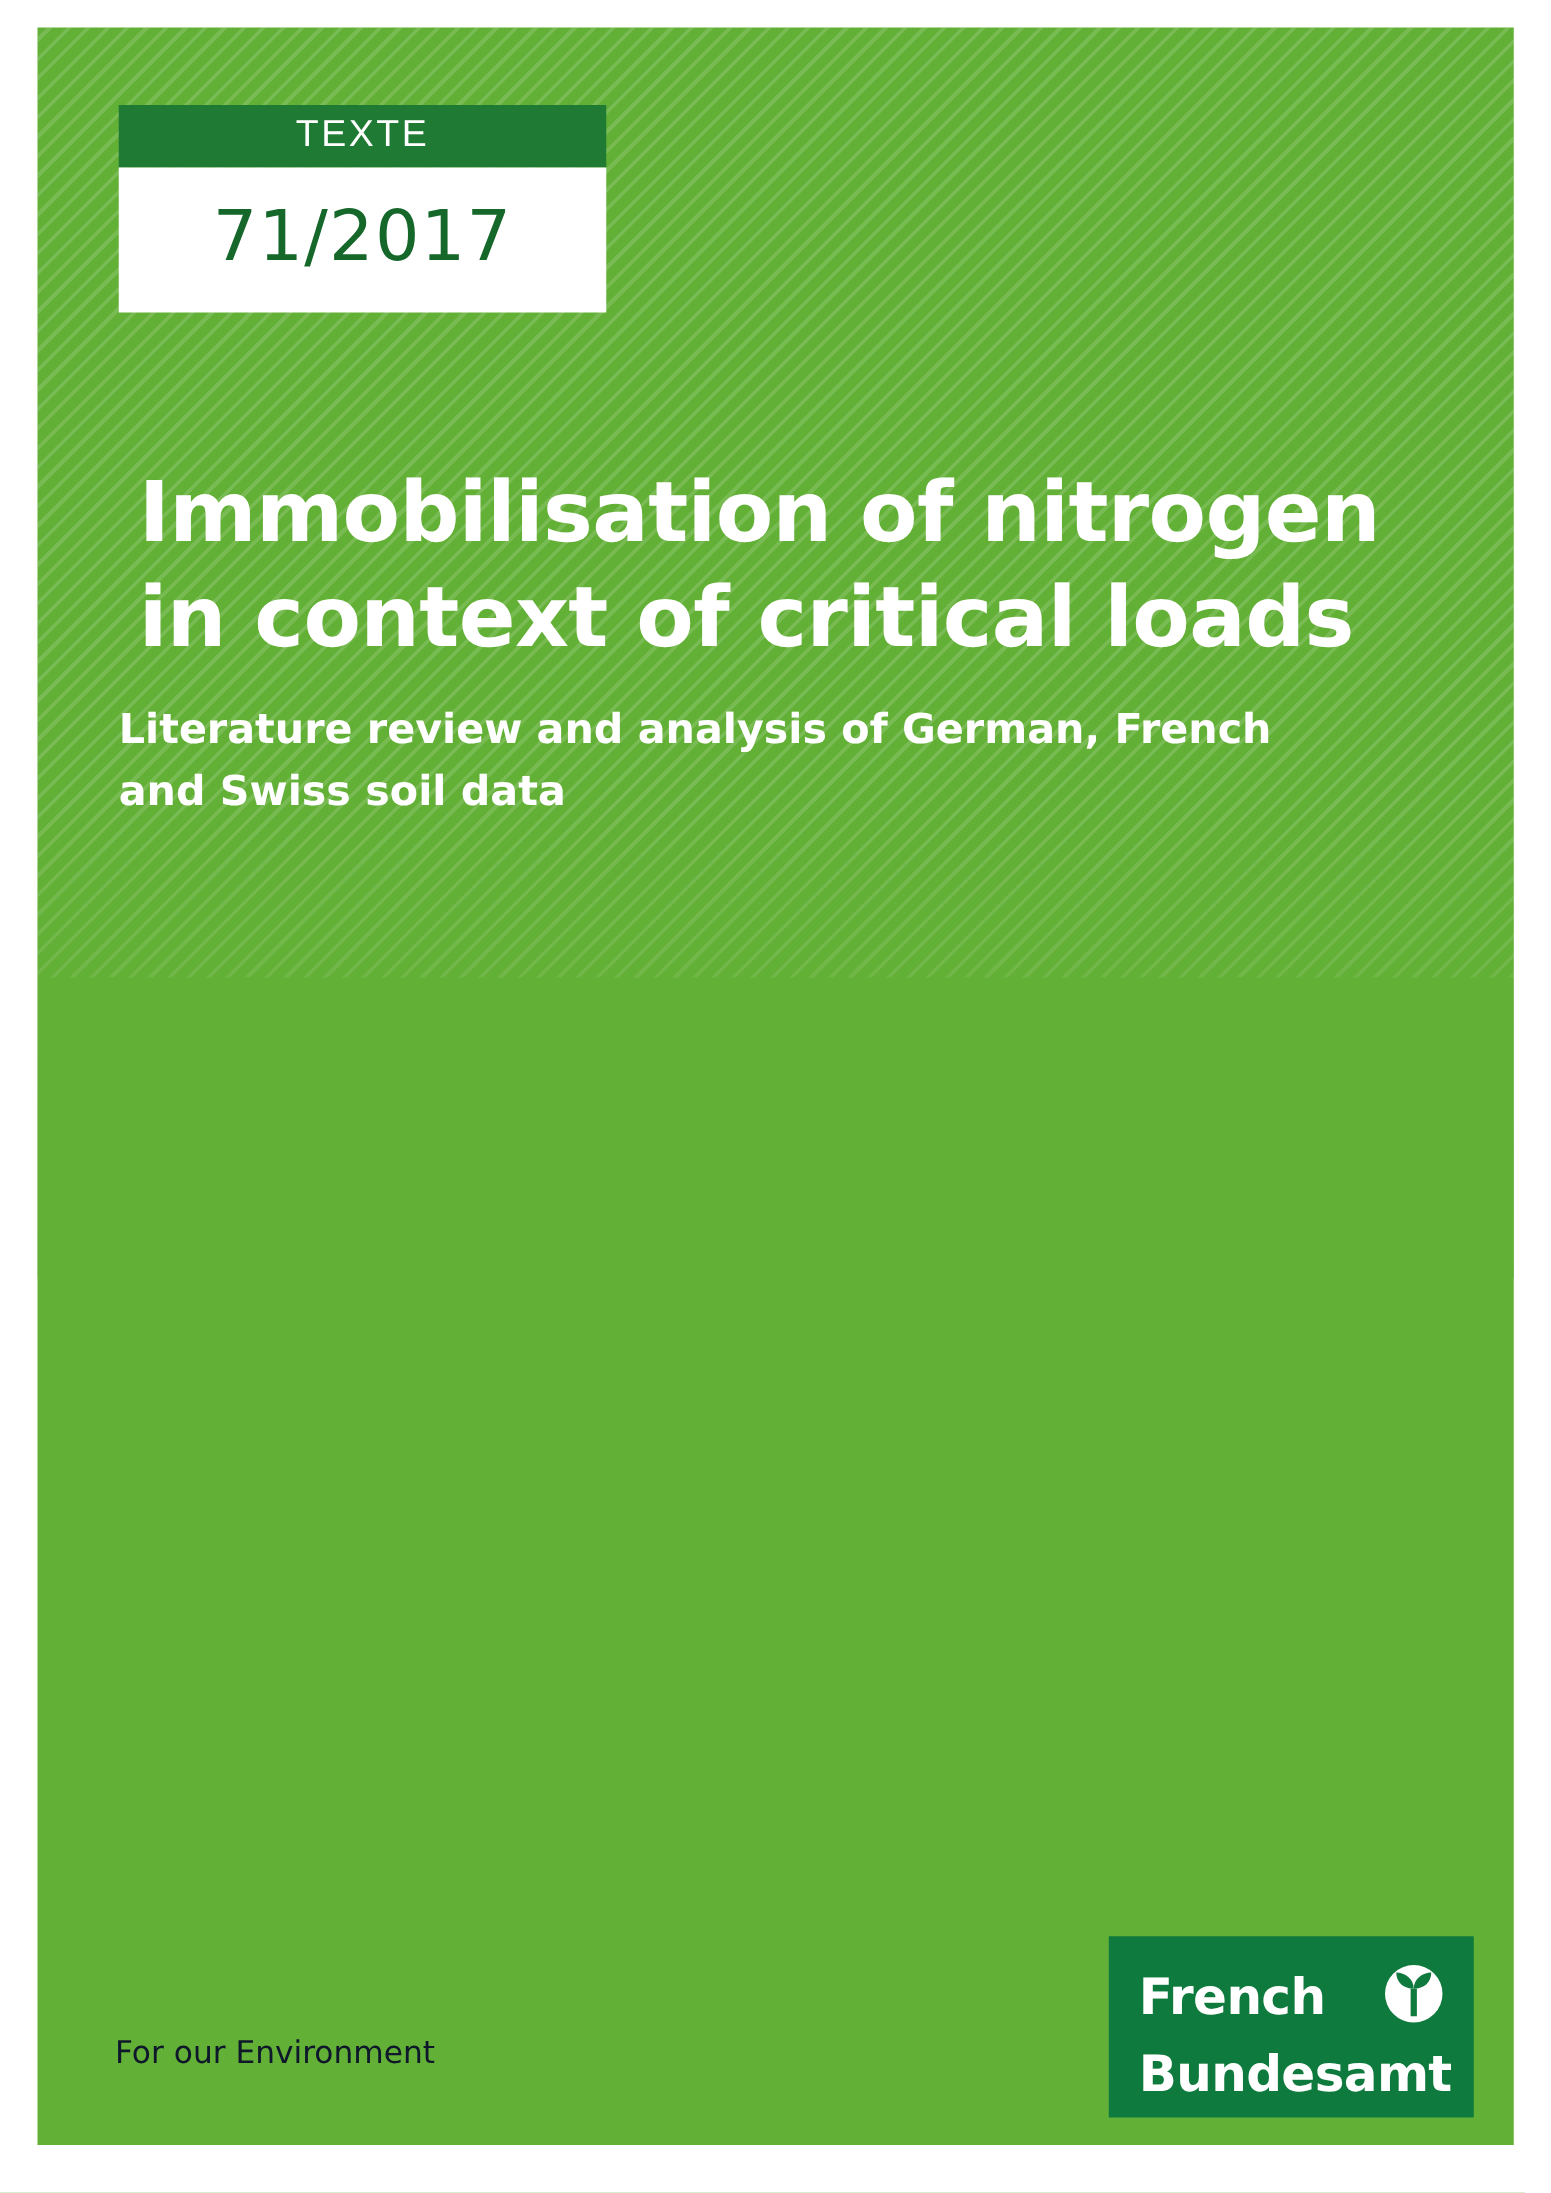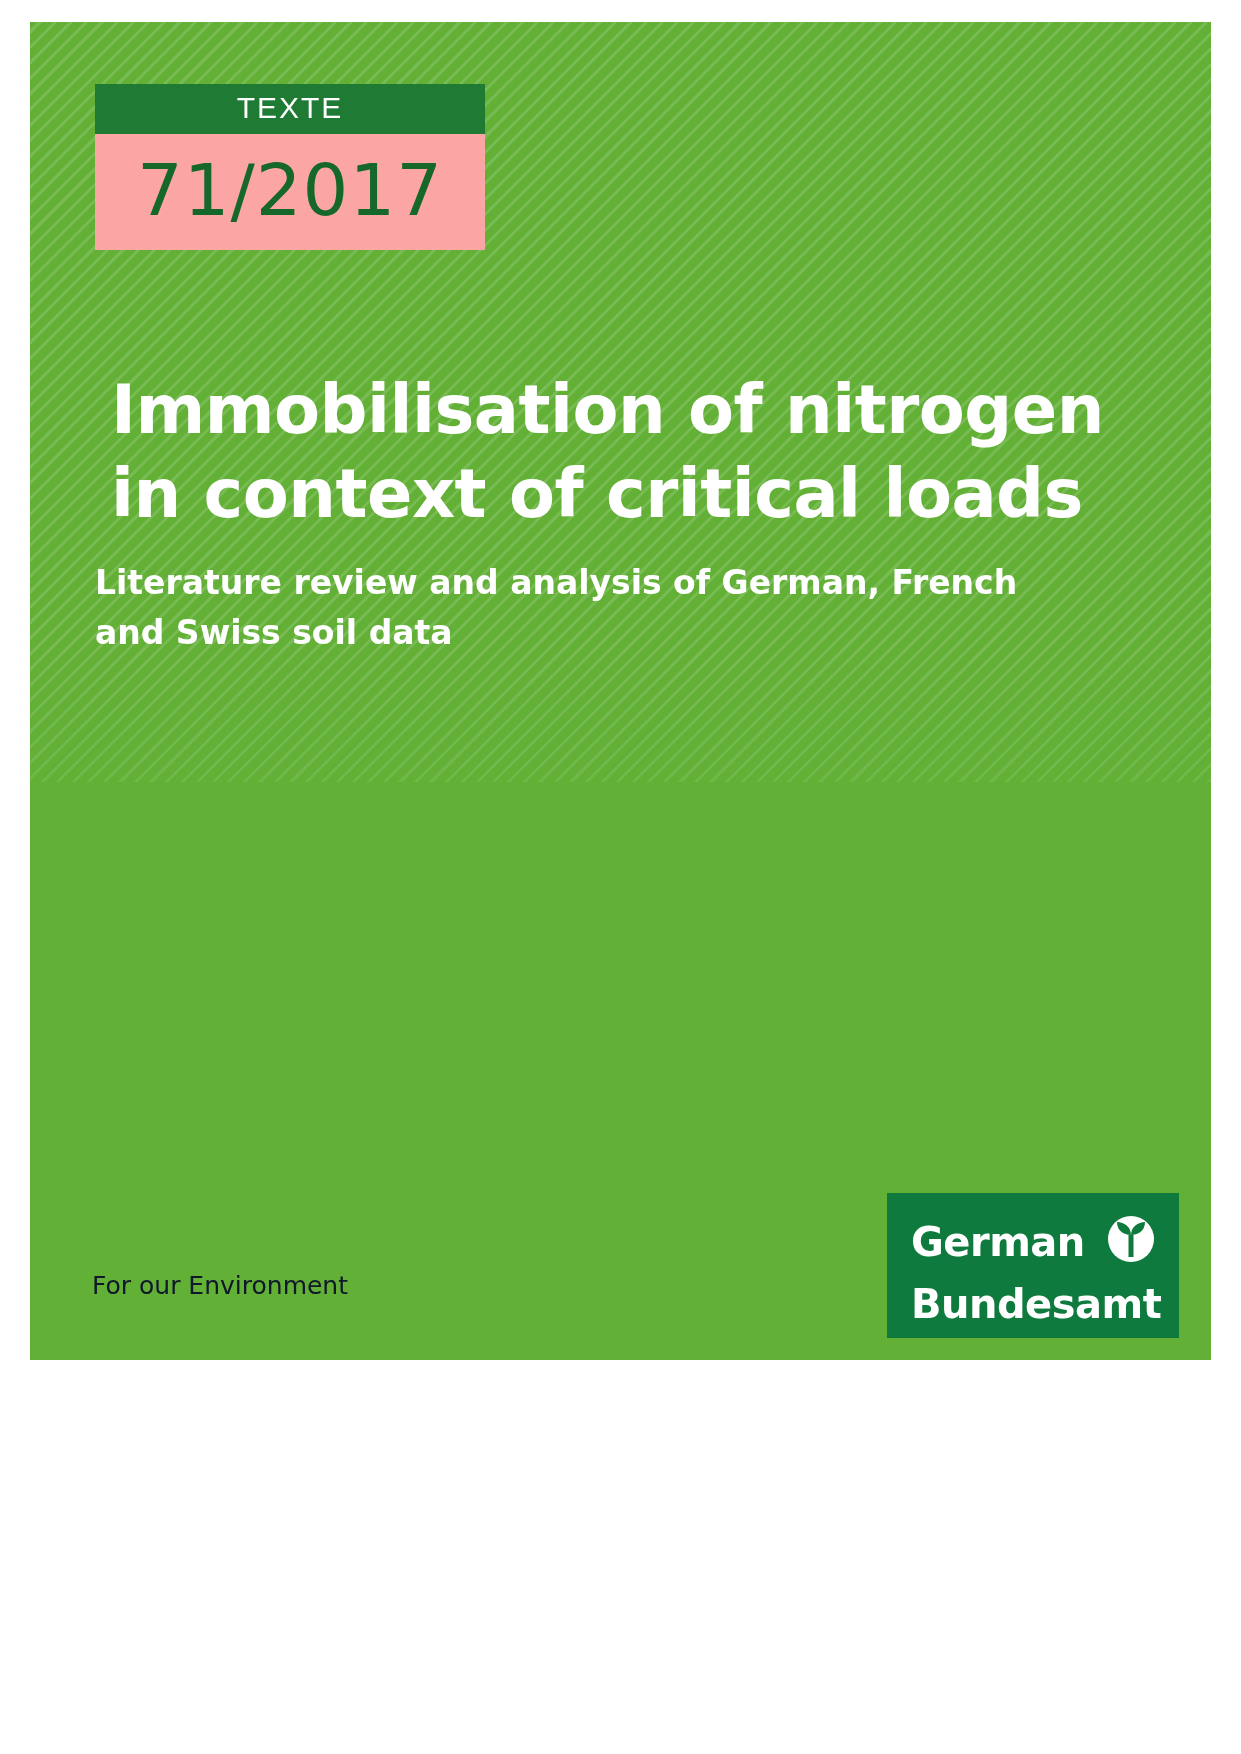--- a/index.html
+++ b/index.html
@@ -20,21 +20,21 @@
     height: 1754px;
     background: #ffffff;
   }
 
   
   .cover {
     position: absolute;
     left: 30px;
     top: 22px;
     width: 1181px;
-    height: 1338px;
+    height: 1694px;
     background: #63b037;
     overflow: hidden;
   }
 
   
   .hatch {
     position: absolute;
     left: 0;
     top: 0;
     width: 1181px;
@@ -69,23 +69,23 @@
     background: #1f7a33;
     color: #ffffff;
     font-size: 30px;
     letter-spacing: 2px;
     text-align: center;
     padding: 7px 0 9px 0;
     font-weight: normal;
     font-family: "Liberation Sans", sans-serif;
   }
   .texte-issue {
-    background: #fca5a5;
+    background: #ffffff;
     color: #15672a;
-    font-size: 72px;
+    font-size: 56px;
     line-height: 96px;
     text-align: center;
     font-weight: normal;
     letter-spacing: 1px;
     padding: 8px 0 12px 0;
     font-family: "DejaVu Sans", sans-serif;
   }
 
   
   .title-area {
@@ -185,21 +185,21 @@
 
     <div class="title-area">
       <h1 class="doc-title">Immobilisation of nitrogen in context of critical loads</h1>
       <p class="doc-subtitle">Literature review and analysis of German, French and Swiss soil data</p>
     </div>
 
     <div class="tagline">For our Environment</div>
 
     <div class="logo-box">
       <div class="logo-inner">
-        <div class="logo-line1">German</div>
+        <div class="logo-line1">French</div>
         <div class="logo-line2">Bundesamt</div>
         <span class="logo-mark">
           <svg width="48" height="48" viewBox="0 0 48 48" aria-hidden="true">
             <circle cx="24" cy="24" r="23" fill="#ffffff"></circle>
             <rect x="21.5" y="20" width="5" height="22" fill="#0f7a3d"></rect>
             <path d="M24 20 C24 12, 17 7, 10 7 C10 15, 16 20, 24 20 Z" fill="#0f7a3d"></path>
             <path d="M24 20 C24 12, 31 7, 38 7 C38 15, 32 20, 24 20 Z" fill="#0f7a3d"></path>
           </svg>
         </span>
       </div>

